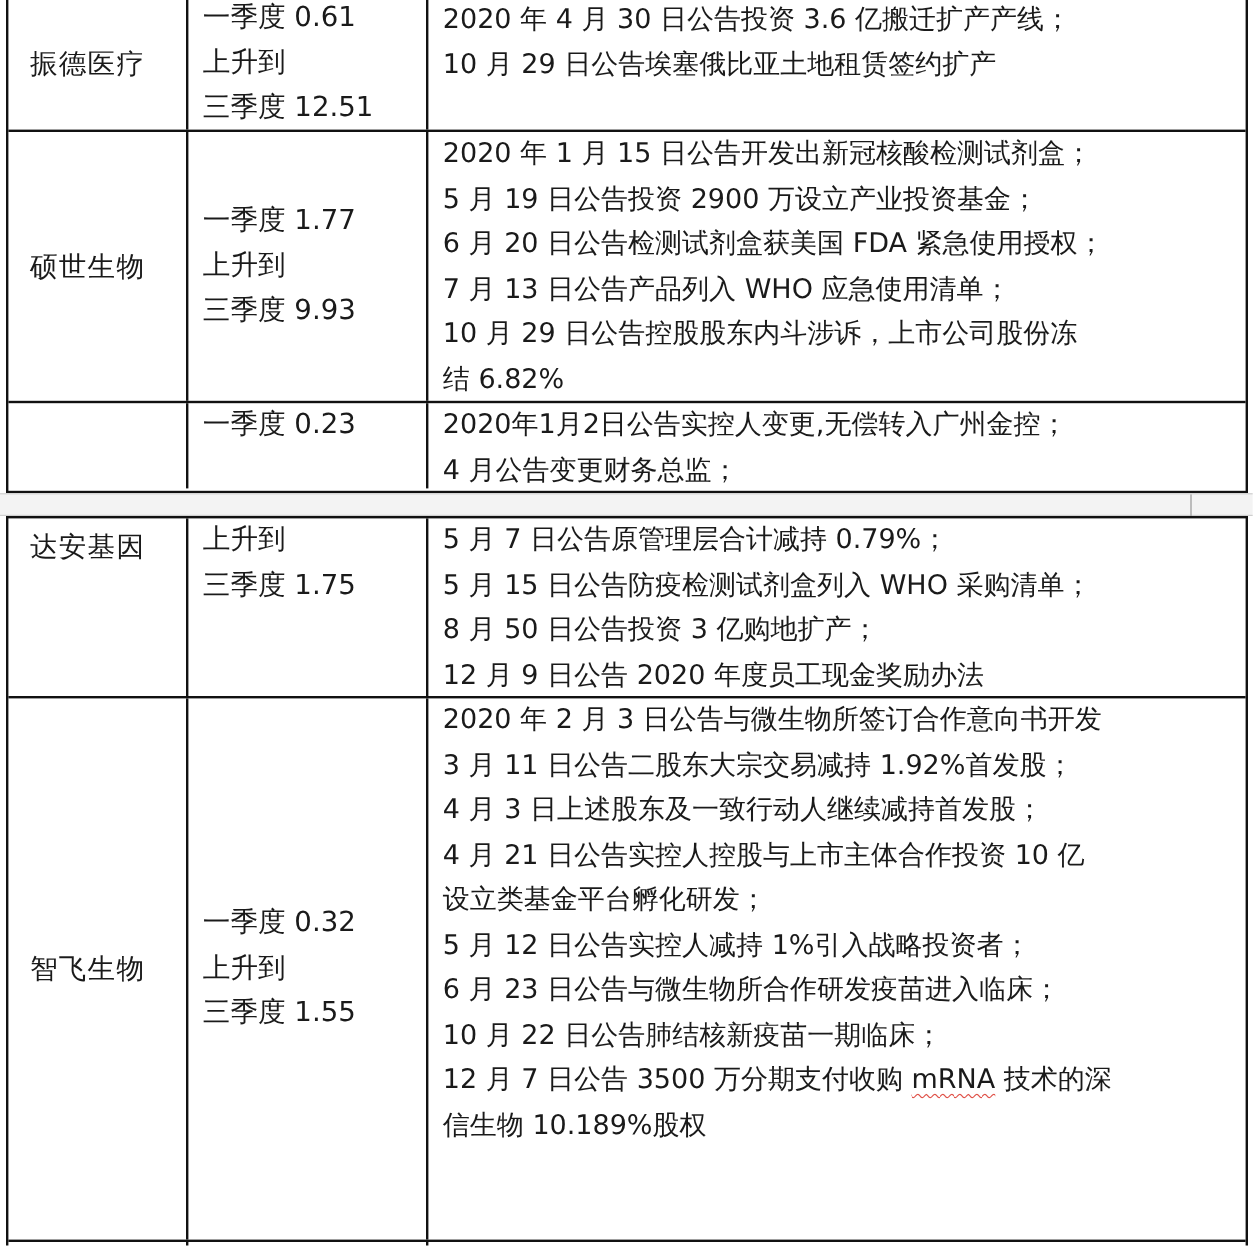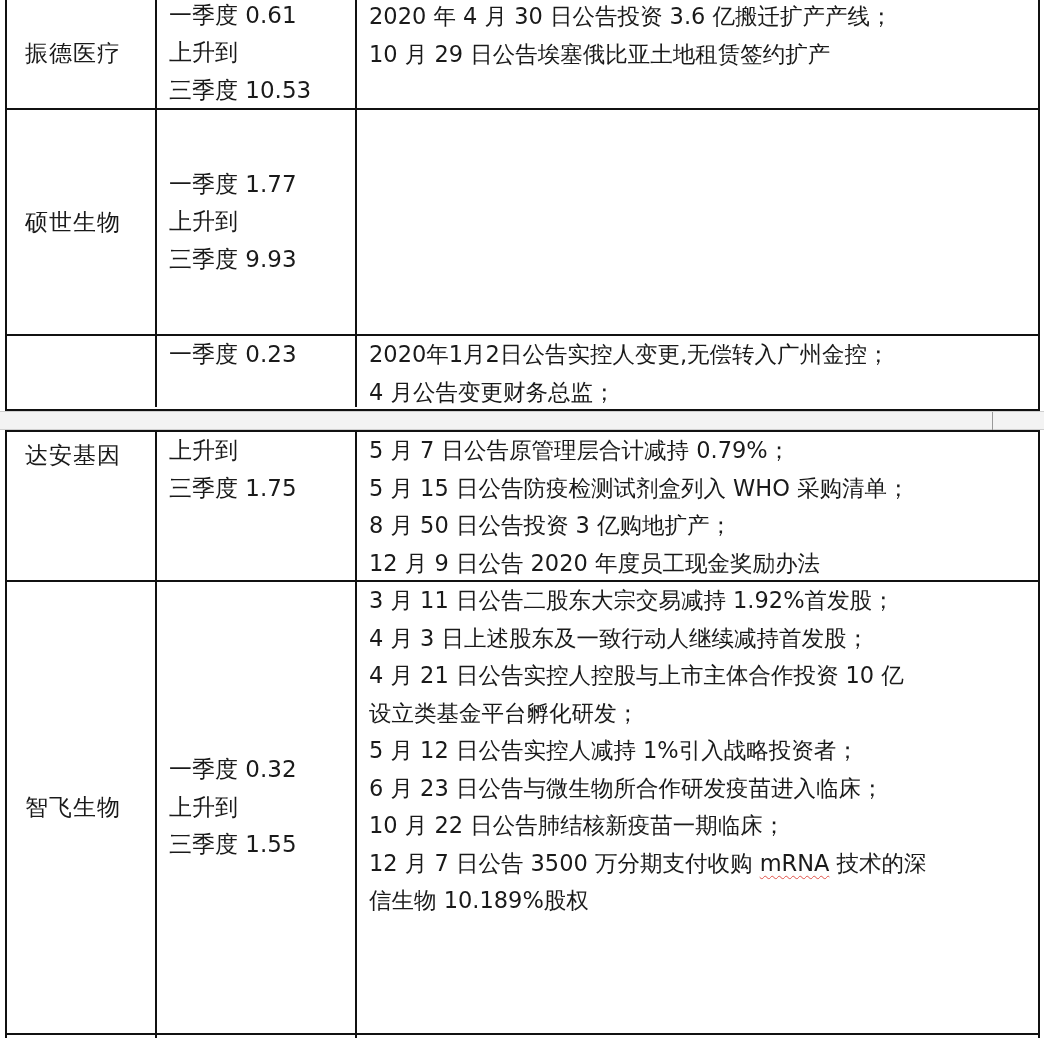--- a/index.html
+++ b/index.html
@@ -27,34 +27,42 @@
 </style>
 </head>
 <body>
 
 <div class="tbl tbl-top">
   <div class="row" style="height:112px;">
     <div class="c1">振德医疗</div>
     <div class="c2">
       <span>一季度 0.61</span>
       <span>上升到</span>
-      <span>三季度 10.53</span>
+      <span>三季度 12.51</span>
     </div>
     <div class="c3" style="padding-top:0px;">
       <span class="line">2020 年 4 月 30 日公告投资 3.6 亿搬迁扩产产线；</span>
       <span class="line">10 月 29 日公告埃塞俄比亚土地租赁签约扩产</span>
     </div>
   </div>
 
   <div class="row" style="height:226px;">
     <div class="c1">硕世生物</div>
     <div class="c2">
       <span>一季度 1.77</span>
       <span>上升到</span>
       <span>三季度 9.93</span>
+    </div>
+    <div class="c3" style="padding-top:0px;">
+      <span class="line">2020 年 1 月 15 日公告开发出新冠核酸检测试剂盒；</span>
+      <span class="line">5 月 19 日公告投资 2900 万设立产业投资基金；</span>
+      <span class="line">6 月 20 日公告检测试剂盒获美国 FDA 紧急使用授权；</span>
+      <span class="line">7 月 13 日公告产品列入 WHO 应急使用清单；</span>
+      <span class="line">10 月 29 日公告控股股东内斗涉诉，上市公司股份冻</span>
+      <span class="line">结 6.82%</span>
     </div>
   </div>
 
   <div class="row" style="height:71px;justify-content:flex-end;">
     <div class="c1"></div>
     <div class="c2" style="justify-content:flex-start;">
       <span></span>
       <span>一季度 0.23</span>
     </div>
     <div class="c3">
@@ -84,20 +92,21 @@
   </div>
 
   <div class="row" style="height:453px;">
     <div class="c1">智飞生物</div>
     <div class="c2">
       <span>一季度 0.32</span>
       <span>上升到</span>
       <span>三季度 1.55</span>
     </div>
     <div class="c3">
+      <span class="line">2020 年 2 月 3 日公告与微生物所签订合作意向书开发</span>
       <span class="line">3 月 11 日公告二股东大宗交易减持 1.92%首发股；</span>
       <span class="line">4 月 3 日上述股东及一致行动人继续减持首发股；</span>
       <span class="line">4 月 21 日公告实控人控股与上市主体合作投资 10 亿</span>
       <span class="line">设立类基金平台孵化研发；</span>
       <span class="line">5 月 12 日公告实控人减持 1%引入战略投资者；</span>
       <span class="line">6 月 23 日公告与微生物所合作研发疫苗进入临床；</span>
       <span class="line">10 月 22 日公告肺结核新疫苗一期临床；</span>
       <span class="line"><span>12 月 7 日公告 3500 万分期支付收购 </span><span class="squiggle">mRNA</span><span> 技术的深</span></span>
       <span class="line">信生物 10.189%股权</span>
     </div>

